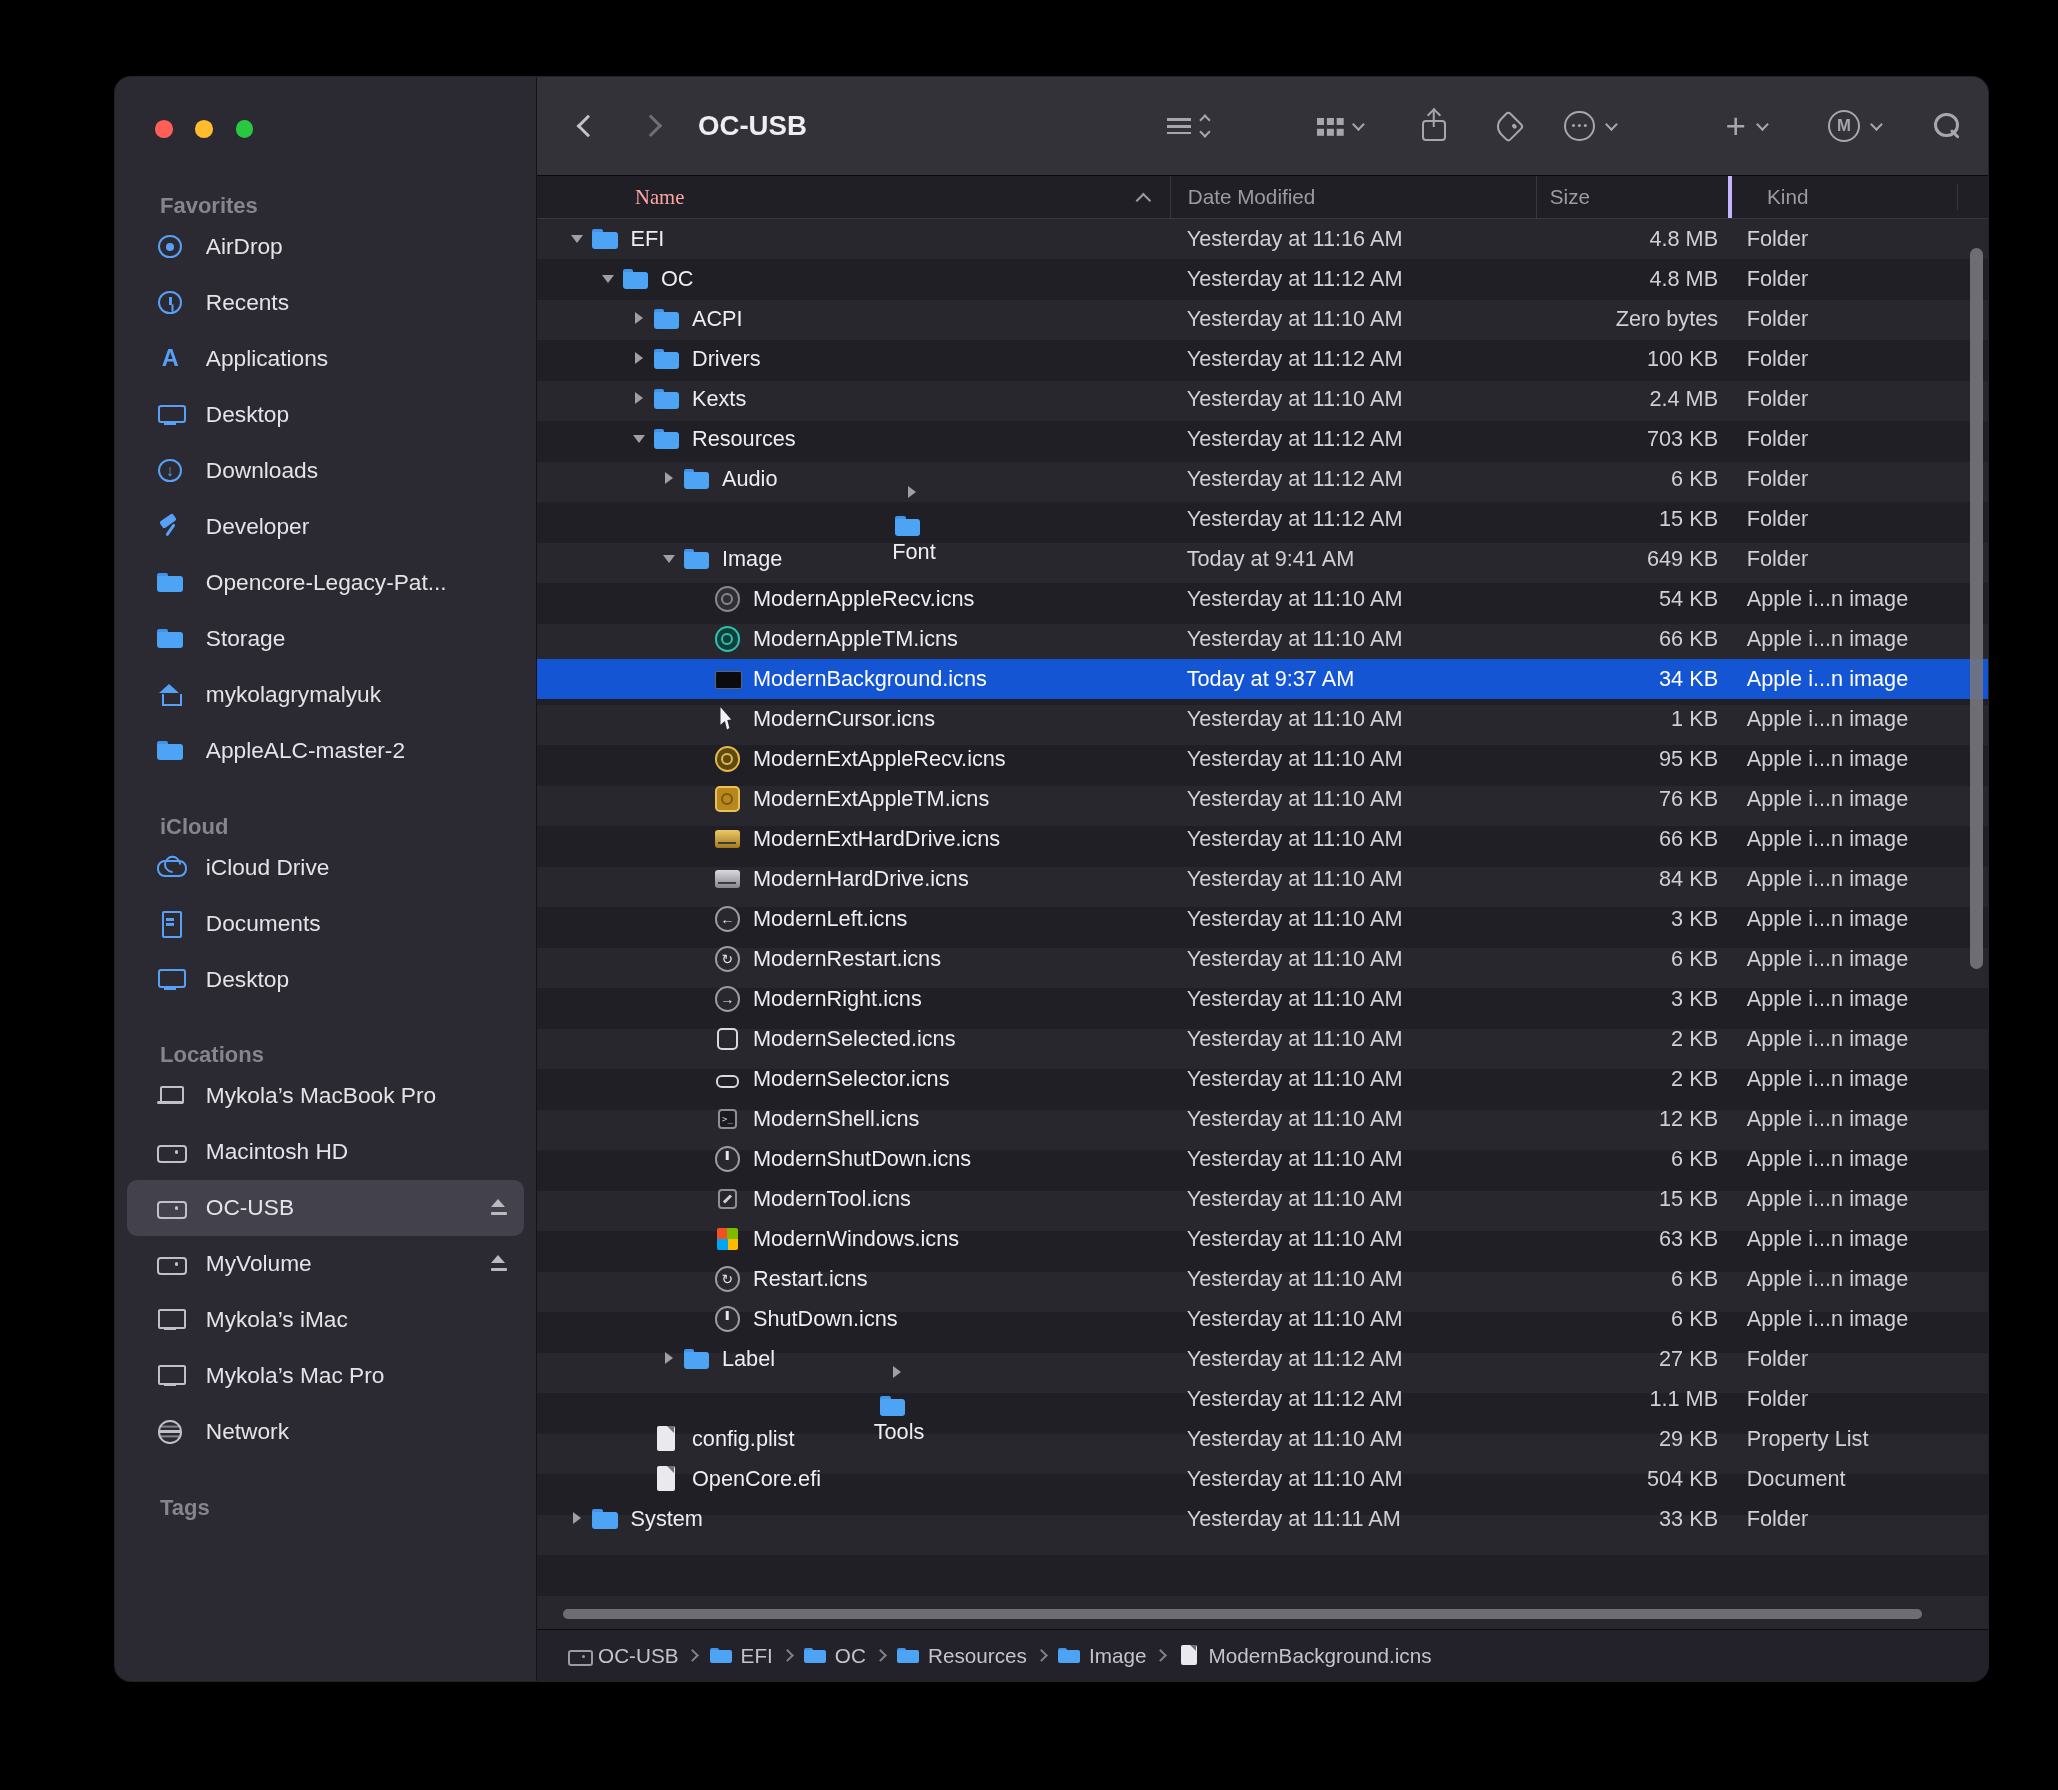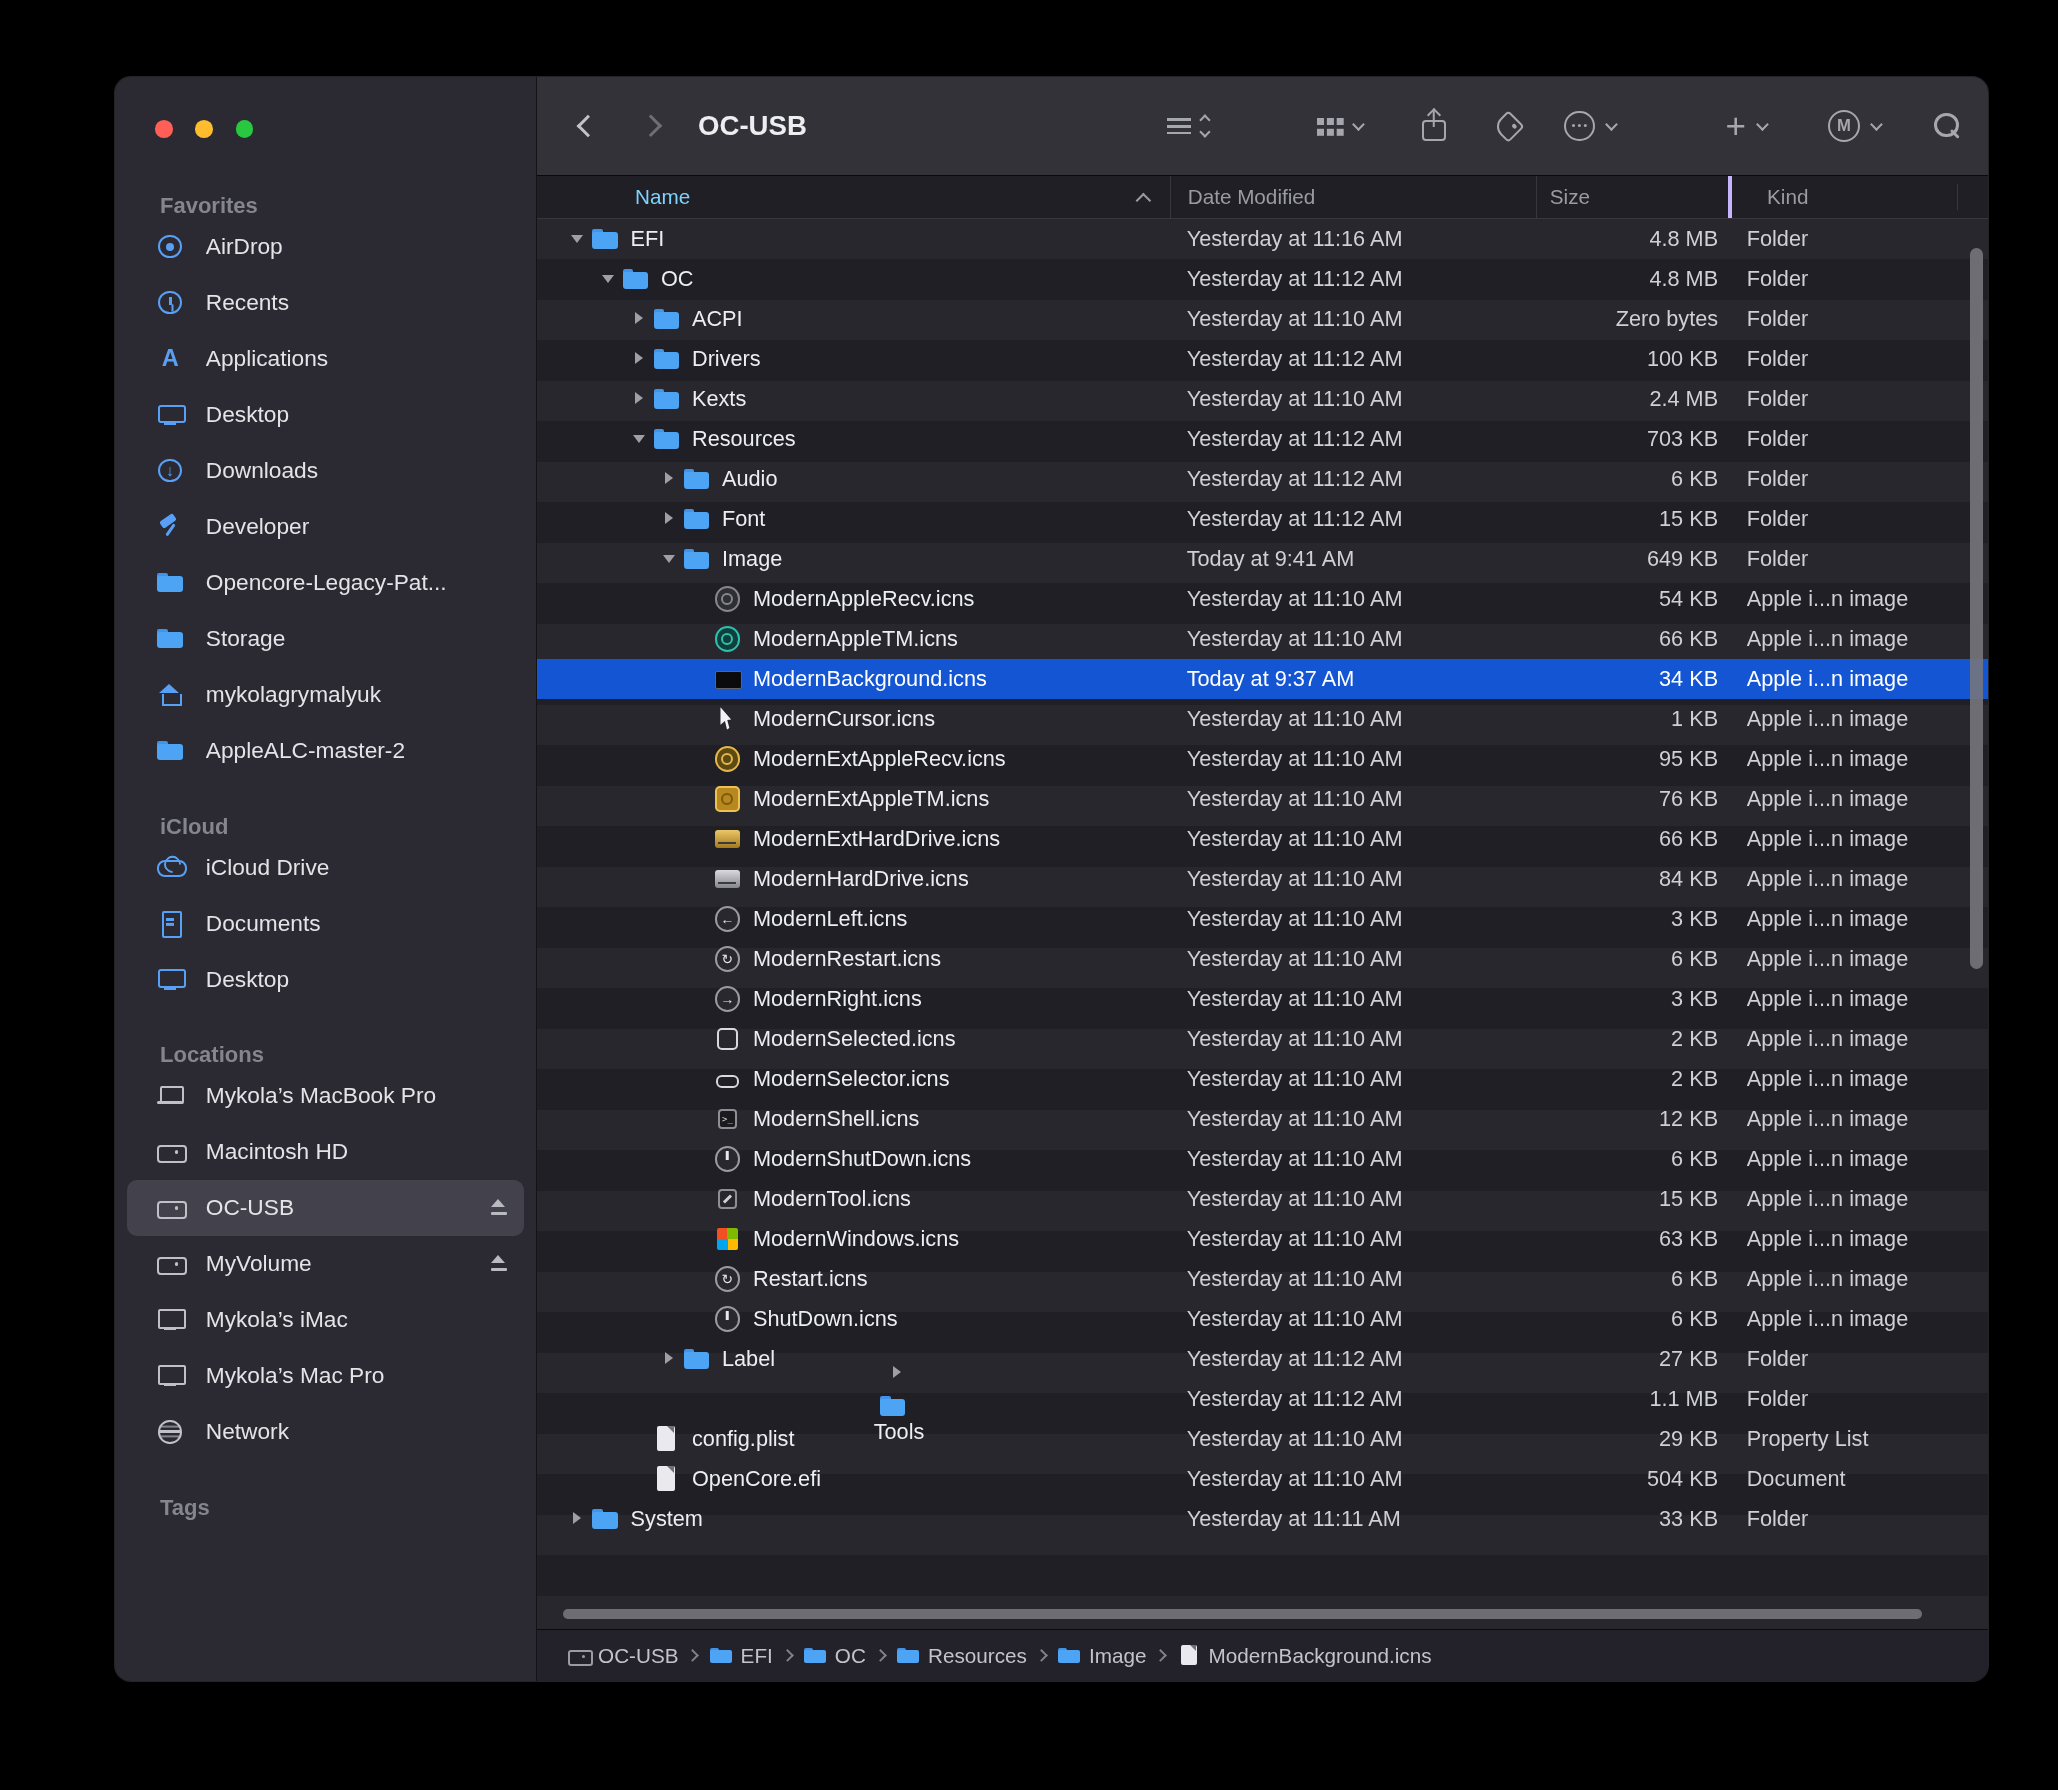--- a/index.html
+++ b/index.html
@@ -89,21 +89,21 @@
   .tb-avatar { width:32.5px; height:32.5px; border:2.5px solid #a6a6ae; border-radius:50%; display:flex; align-items:center; justify-content:center;
                color:#a6a6ae; font-size:16.7px; font-weight:700; margin-left:61px; flex:none; }
   .tb-search { position:relative; width:30.5px; height:30.5px; margin-left:51px; flex:none; }
   .tb-search::before { content:""; position:absolute; left:2px; top:2px; width:18.7px; height:18.7px; border:3px solid #a6a6ae; border-radius:50%; }
   .tb-search::after { content:""; position:absolute; left:19.7px; top:18.7px; width:10.8px; height:3.4px; background:#a6a6ae; border-radius:2px; transform:rotate(45deg); transform-origin:0 0; }
 
   
   .colheads { height:43px; flex:none; display:flex; align-items:center; background:#201f26;
               border-bottom:1px solid #39373e; font-size:20.7px; color:#9b9ba2; position:relative; }
   .ch { display:flex; align-items:center; height:100%; }
-  .ch0 { width:633px; padding-left:98px; color:#7dd3fc; }
+  .ch0 { width:633px; padding-left:98px; color:#fca5a5;font-family:Liberation Serif, serif; }
   .ch1 { width:366px; padding-left:16.7px; border-left:1px solid #39373e; }
   .ch2 { width:192px; padding-left:12.8px; border-left:1px solid #39373e; }
   .ch3 { flex:1; padding-left:35px; border-left:4px solid #c4b5fd; }
   .colheads::after { content:""; position:absolute; right:29.6px; top:7.9px; bottom:7.9px; width:1px; background:#39373e; }
   .sortchev { width:10.8px; height:10.8px; border-left:2.5px solid #9b9ba2; border-top:2.5px solid #9b9ba2; transform:rotate(45deg); margin:5.9px 21.7px 0 auto; }
 
   
   .rows { flex:1; overflow:hidden; position:relative;
           background:repeating-linear-gradient(180deg,#28272e 0 40px,#201f26 40px 81px); }
   .row { height:40px; display:flex; align-items:center; font-size:21.7px; color:#cfd0d5; }
@@ -401,21 +401,21 @@
           <div class="cell-name" style="padding-left: 121px;">
             <span class="tri closed"></span>
             <span class="fic fi-folder"></span>
             <span class="nm">Audio</span>
           </div>
           <div class="cell-date">Yesterday at 11:12 AM</div>
           <div class="cell-size">6 KB</div>
           <div class="cell-kind">Folder</div>
         </div>
         <div class="row">
-          <div class="cell-name" style="padding-left: 121px;">
+          <div class="cell-name" style="padding-left: 121px; flex-direction: column;">
             <span class="tri closed"></span>
             <span class="fic fi-folder"></span>
             <span class="nm">Font</span>
           </div>
           <div class="cell-date">Yesterday at 11:12 AM</div>
           <div class="cell-size">15 KB</div>
           <div class="cell-kind">Folder</div>
         </div>
         <div class="row">
           <div class="cell-name" style="padding-left: 121px;">

